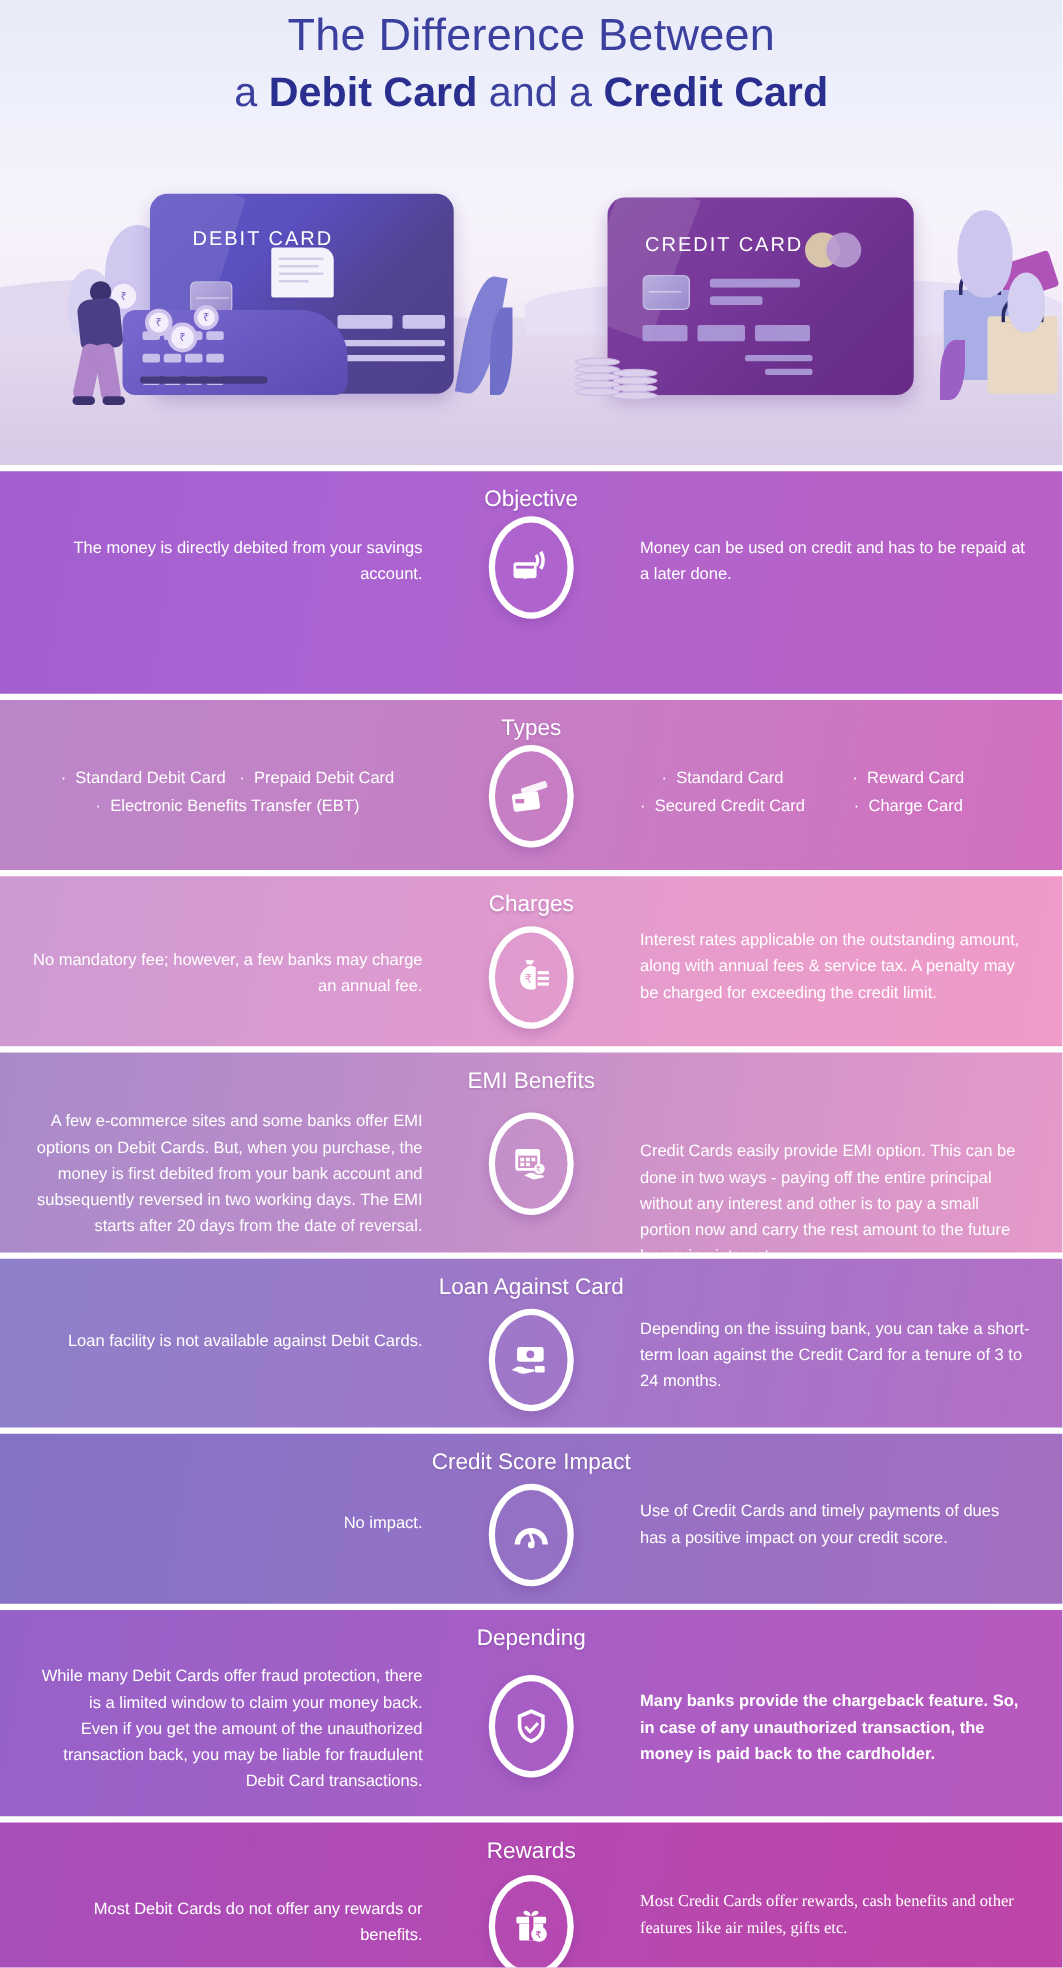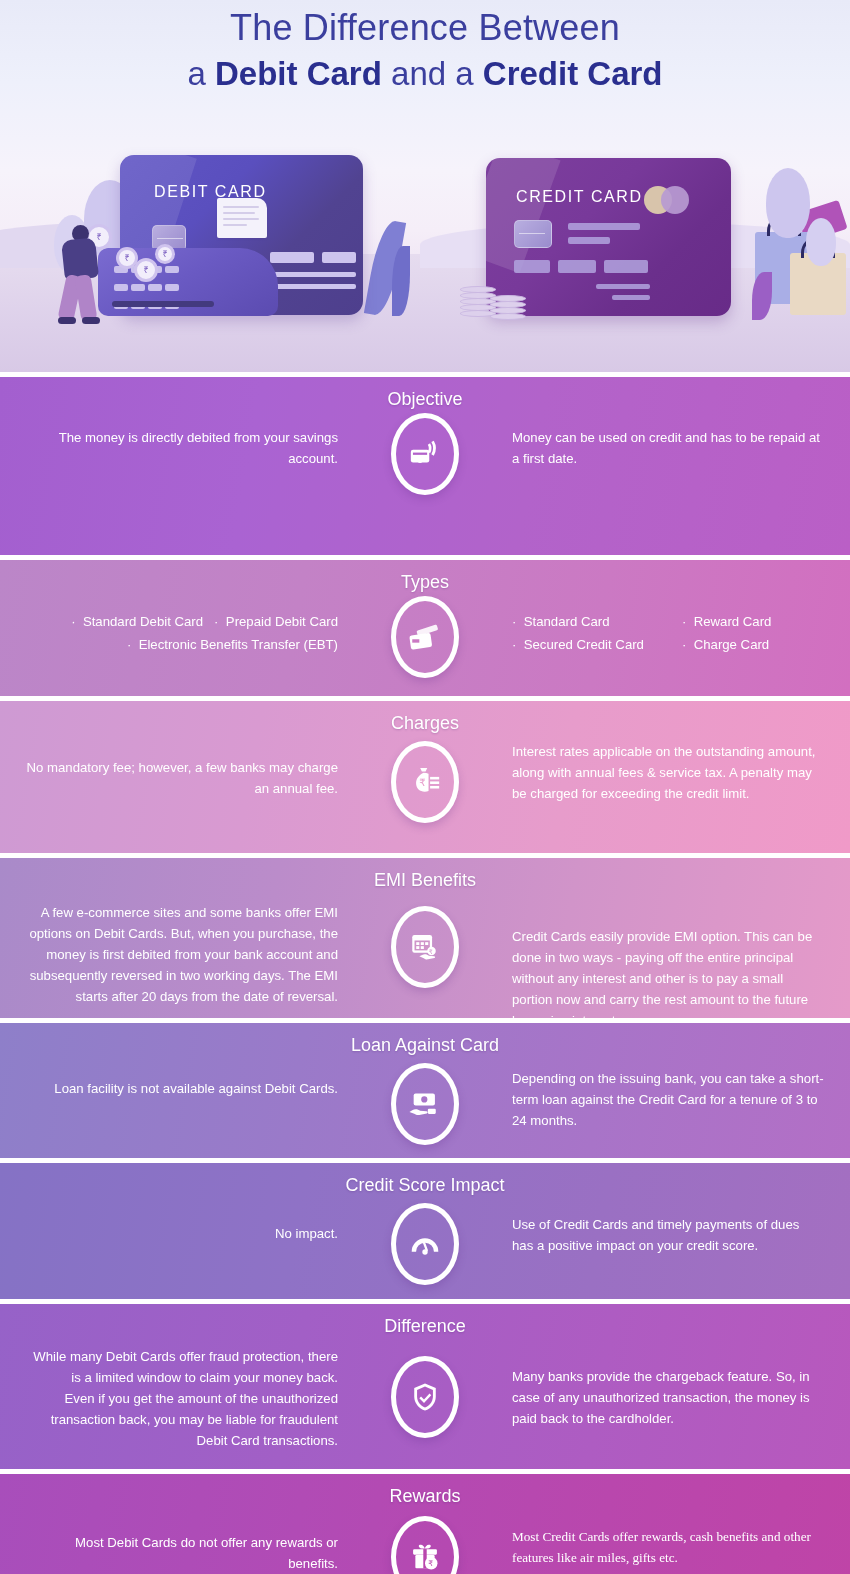--- a/index.html
+++ b/index.html
@@ -133,41 +133,41 @@
     color:#ffffff; font-size:18px; font-weight:400;
     text-shadow:0 1px 2px rgba(70,30,110,.25);
     z-index:3;
   }
   .col {
     width:352px; color:#fff; font-size:13.2px; line-height:21px;
     padding-top:50px;
   }
   .col.left { text-align:right; padding-right:14px; padding-left:26px; }
   .col.right { text-align:left; padding-left:14px; padding-right:26px; }
-  .col.left.bullets, .col.right.bullets { line-height:23px; }
+  .col.left.bullets, .col.right.bullets { line-height:23px;text-align:center; }
   .bul { display:inline-block; }
   .bul-grid { display:flex; gap:14px; justify-content:flex-start; }
   .bul-col { }
   .icon-wrap {
     width:146px; display:flex; align-items:flex-start; justify-content:center;
     padding-top:36px;
   }
   .icon-ring {
     width:68px; height:82px; border-radius:50%;
     border:5px solid #ffffff;
     display:flex; align-items:center; justify-content:center;
     box-shadow:0 4px 9px rgba(90,40,130,.22);
     position:relative;
   }
   .icon-ring svg { width:34px; height:34px; fill:#ffffff; }
 
   
   .r-objective { height:178px; background:linear-gradient(100deg,#a35fcf 0%,#aa63d2 30%,#b263ca 62%,#ba5fc6 100%); }
   .r-types     { height:136px; background:linear-gradient(100deg,#bb86c8 0%,#c382c6 35%,#cb79c3 70%,#d26fc0 100%); }
-  .r-charges   { height:152px; background:linear-gradient(100deg,#ce9ad3 0%,#d99ad1 30%,#e79ccb 66%,#f09ac8 100%); }
+  .r-charges   { height:136px; background:linear-gradient(100deg,#ce9ad3 0%,#d99ad1 30%,#e79ccb 66%,#f09ac8 100%); }
   .r-emi       { height:160px; background:linear-gradient(100deg,#a98ac9 0%,#bb8cca 32%,#d194c9 66%,#e59ac9 100%); }
   .r-loan      { height:135px; background:linear-gradient(100deg,#8e7fc9 0%,#9a7ac9 35%,#a874c8 70%,#b36fc6 100%); }
   .r-score     { height:136px; background:linear-gradient(100deg,#8572c5 0%,#8f72c6 35%,#9a70c3 70%,#a46fc1 100%); }
   .r-protect   { height:165px; background:linear-gradient(100deg,#9662c8 0%,#a25fc6 35%,#ae5cc2 70%,#b858bd 100%); }
   .r-rewards   { height:145px; background:linear-gradient(100deg,#a84ebb 0%,#b14bb5 35%,#b947ad 70%,#bf44a7 100%); }
 
   .gap { height:5px; background:#ffffff; width:850px; }
 </style>
 </head>
 <body>
@@ -267,21 +267,21 @@
       <div class="icon-ring">
         <svg viewBox="0 0 24 24">
             <rect x="2" y="9" width="13" height="9" rx="1.6"></rect>
             <rect x="3.5" y="11" width="10" height="1.6" fill="#b263ca"></rect>
             <circle cx="8.5" cy="16.4" r="1.9"></circle>
             <path d="M16.5 3.6a8.6 8.6 0 0 1 0 8.6l1.7 1a10.6 10.6 0 0 0 0-10.6z"></path>
             <path d="M14 5.4a5.2 5.2 0 0 1 0 5l1.6 1a7 7 0 0 0 0-7z"></path>
           </svg>
       </div>
     </div>
-    <div class="col right">Money can be used on credit and has to be repaid at a first date.</div>
+    <div class="col right">Money can be used on credit and has to be repaid at a later done.</div>
   </div>
 </div>
 <div class="gap"></div>
 
 <div class="row r-types">
   <div class="row-title">Types</div>
   <div class="row-inner">
     <div class="col left bullets">
       <div>
         <span class="bul">·&nbsp; <span>Standard Debit Card</span></span>&nbsp;&nbsp;
@@ -393,34 +393,34 @@
             <circle cx="12" cy="17.6" r="1.9"></circle>
           </svg>
       </div>
     </div>
     <div class="col right" style="padding-top:51px;">Use of Credit Cards and timely payments of dues has a positive impact on your credit score.</div>
   </div>
 </div>
 <div class="gap"></div>
 
 <div class="row r-protect">
-  <div class="row-title">Difference</div>
+  <div class="row-title">Depending</div>
   <div class="row-inner">
     <div class="col left" style="padding-top:42px;white-space:pre-line;">While many Debit Cards offer fraud protection, there is a limited window to claim your money back.
 Even if you get the amount of the unauthorized transaction back, you may be liable for fraudulent Debit Card transactions.</div>
     <div class="icon-wrap" style="padding-top:52px;">
       <div class="icon-ring">
         <svg viewBox="0 0 24 24">
             <path d="M12 2.4 4.4 5.6v6c0 4.6 3.2 8.6 7.6 10 4.4-1.4 7.6-5.4 7.6-10v-6z"></path>
             <path d="M12 4.6 6.4 7v4.6c0 3.5 2.3 6.6 5.6 7.8 3.3-1.2 5.6-4.3 5.6-7.8V7z" fill="#ae5cc2"></path>
             <path d="M9.2 11.6 11.3 13.8 15.2 9.6 16.4 10.8 11.3 16.2 8 12.8z" fill="#fff"></path>
           </svg>
       </div>
     </div>
-    <div class="col right" style="padding-top:62px;">Many banks provide the chargeback feature. So, in case of any unauthorized transaction, the money is paid back to the cardholder.</div>
+    <div class="col right" style="padding-top:62px;font-weight:bold;">Many banks provide the chargeback feature. So, in case of any unauthorized transaction, the money is paid back to the cardholder.</div>
   </div>
 </div>
 <div class="gap"></div>
 
 <div class="row r-rewards">
   <div class="row-title">Rewards</div>
   <div class="row-inner">
     <div class="col left" style="padding-top:58px;">Most Debit Cards do not offer any rewards or benefits.</div>
     <div class="icon-wrap" style="padding-top:42px;">
       <div class="icon-ring">

